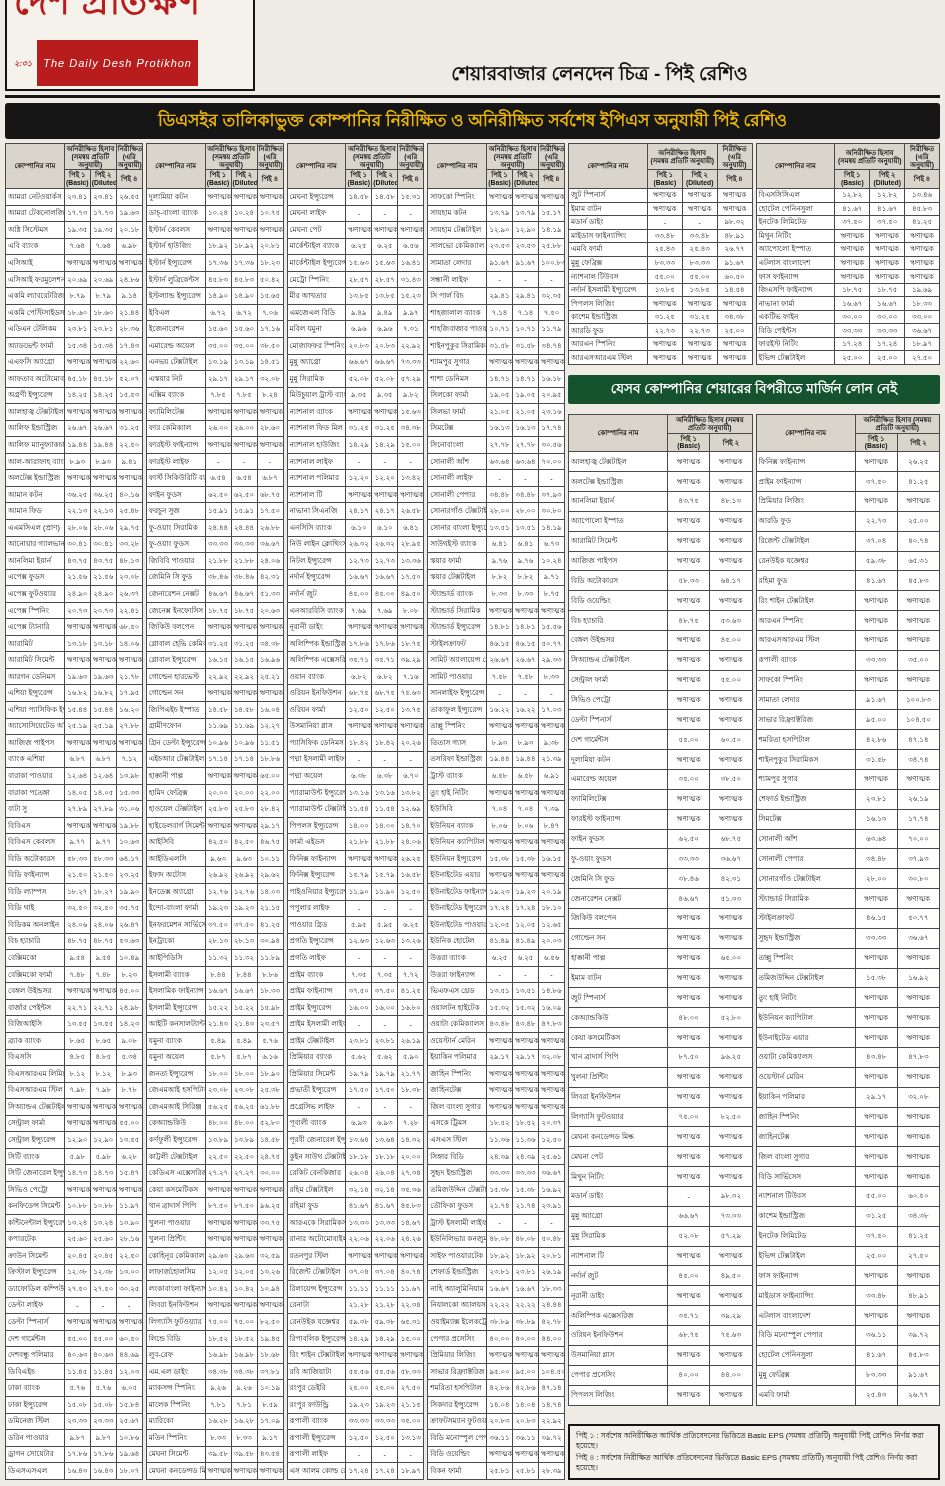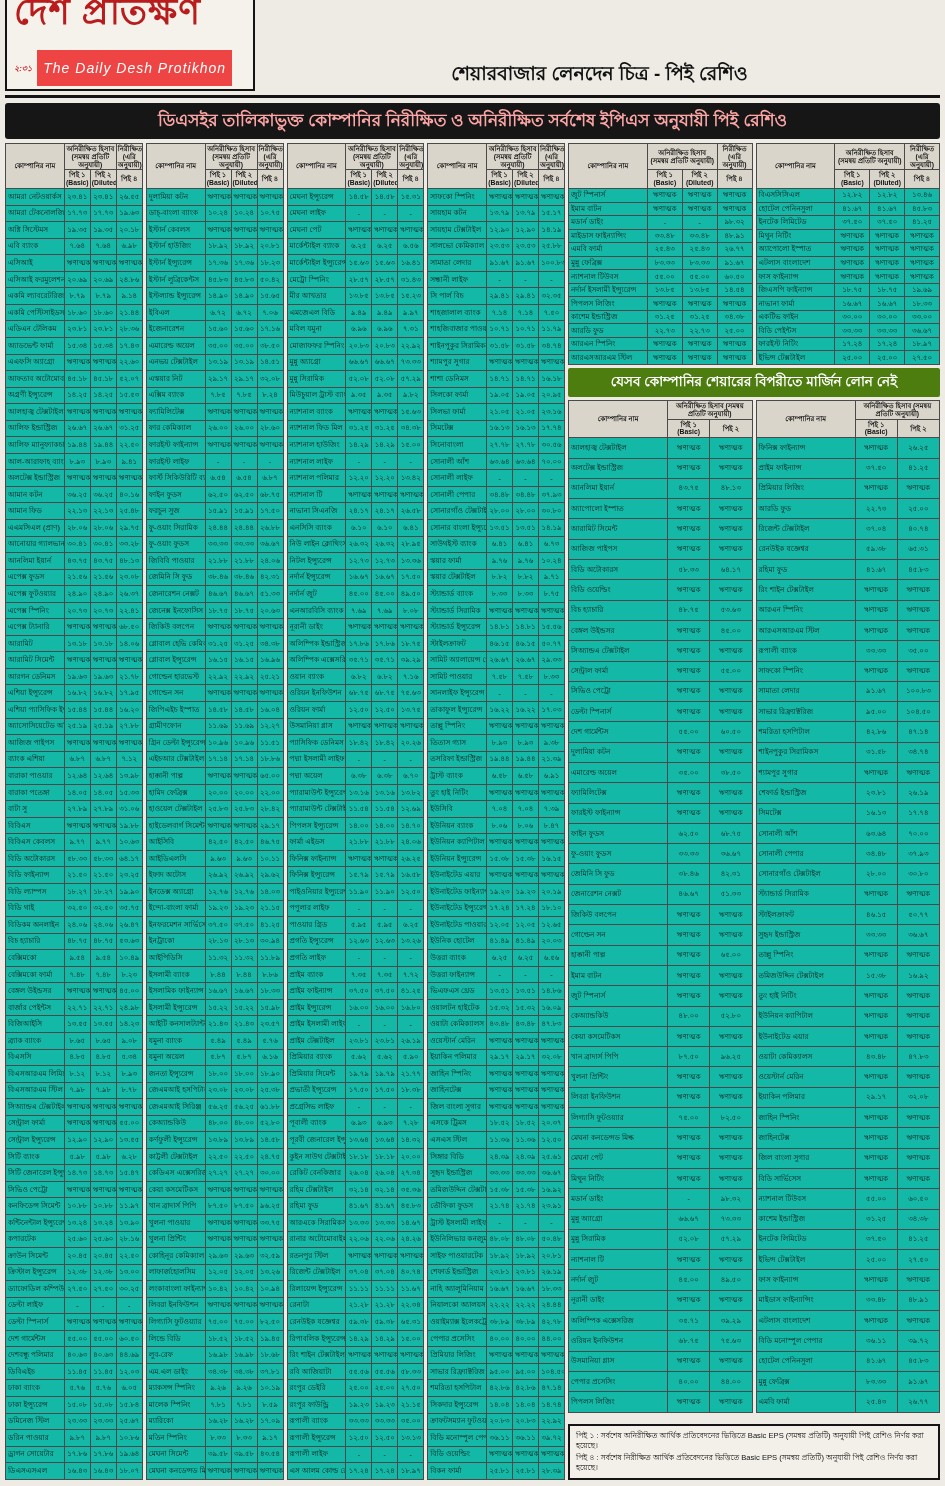--- a/index.html
+++ b/index.html
@@ -7,42 +7,42 @@
   body { background:#edebe4; color:#121212; font-family:"Liberation Sans","DejaVu Sans",sans-serif; overflow:hidden; }
   .page { width:945px; height:1486px; padding:6px 5px; display:flex; flex-direction:column; }
 
   
   .masthead { display:flex; align-items:flex-end; gap:4px; height:92px; border-bottom:3px solid #141414; padding-bottom:4px; }
   .logo-box { width:250px; border:2px solid #141414; background:#f4f2ea; padding:3px 7px; display:flex; flex-direction:column; justify-content:center; }
   .tagline { color:#c32127; font-size:8px; margin-bottom:1px; }
   .logo-title { color:#b91c1c; font-size:36px; font-weight:bold; line-height:1.02; letter-spacing:1px; }
   .logo-strip-row { display:flex; align-items:center; gap:5px; margin-top:19px;font-style:italic; }
   .edition { color:#c32127; font-size:8px; font-weight:bold; }
-  .logo-strip { background:#ef4444; color:#fff; font-size:14px; padding:10px 6px; letter-spacing:1px; }
+  .logo-strip { background:#b91c1c; color:#fff; font-size:11px; padding:17px 6px; letter-spacing:1px; }
   .head-center { flex:1; display:flex; align-items:center; justify-content:center; }
   .page-title { font-size:19px; font-weight:bold; text-align:center; }
   .head-right { width:210px; display:flex; align-items:center; justify-content:flex-end; gap:10px; }
   .date { color:#c32127; font-size:12px; font-weight:bold; white-space:nowrap; }
   .page-num { width:58px; height:58px; background:#141414; color:#fff; font-size:40px; font-weight:bold; display:flex; align-items:center; justify-content:center; border-radius:12px; flex:none; }
 
   
-  .banner { background:#161616; color:#fca5a5; text-align:center; font-size:17px; font-weight:bold; padding:4px 0; margin:5px 0 4px; border-radius:3px; }
-  .margin-banner { background:#4d7c0f; color:#fff; text-align:center; font-size:13.5px; font-weight:bold; padding:3px 0; border-radius:2px; }
+  .banner { background:#161616; color:#eab308; text-align:center; font-size:17px; font-weight:bold; padding:4px 0; margin:5px 0 4px; border-radius:3px; }
+  .margin-banner { background:#14532d; color:#fff; text-align:center; font-size:13.5px; font-weight:bold; padding:3px 0; border-radius:2px; }
 
   
   .content { height:1340px; display:flex; gap:3px; }
   .maincol { flex:1; position:relative; min-width:0; }
-  .rightblock { width:372px; flex:none; display:flex; flex-direction:column; gap:3px; }
+  .rightblock { width:372px; flex:none; display:flex; flex-direction:column; gap:10px; }
   .tr-tables { height:222px; display:flex; gap:3px; }
   .trcol { flex:1; position:relative; min-width:0; }
   .margin-tables { flex:1; display:flex; gap:3px; min-height:0; }
   .mcol { flex:1; position:relative; min-width:0; }
 
   
-  table { position:absolute; left:0; top:0; width:100%; height:100%; border-collapse:collapse; table-layout:fixed; background:#14b8a6; }
+  table { position:absolute; left:0; top:0; width:100%; height:100%; border-collapse:collapse; table-layout:fixed; background:#ffffff; }
   th,td { border:1px solid #4a4a4a; overflow:hidden; white-space:nowrap; }
   thead th { background:#d9d5ca; font-size:6.8px; font-weight:bold; text-align:center; white-space:normal; line-height:1.15; padding:1px; }
   td { font-size:7.3px; padding:0 2px; }
   td.c-name { text-align:left; }
   td.c-val { text-align:center; font-size:7px; }
 
   
   .footnote { height:56px; border:2px solid #141414; background:#f2f0e8; padding:3px 6px; display:flex; flex-direction:column; justify-content:center; gap:2px;margin-top:8px; }
   .footnote div { font-size:7.6px; line-height:1.3; white-space:normal; }
 </style>

